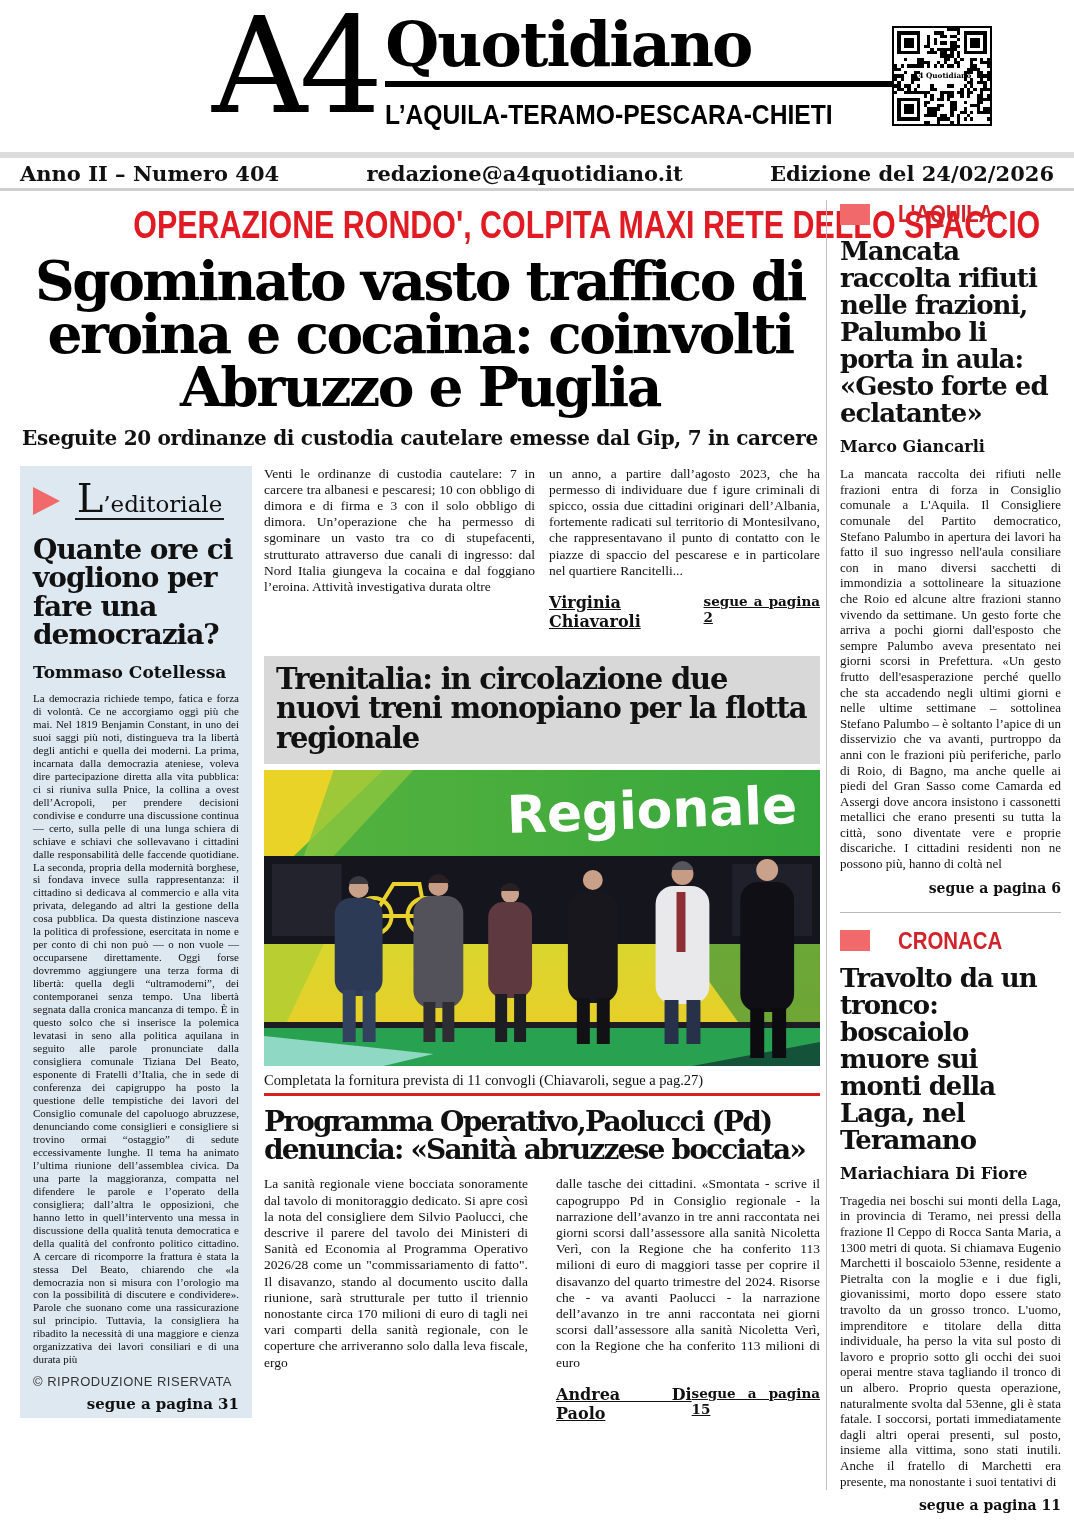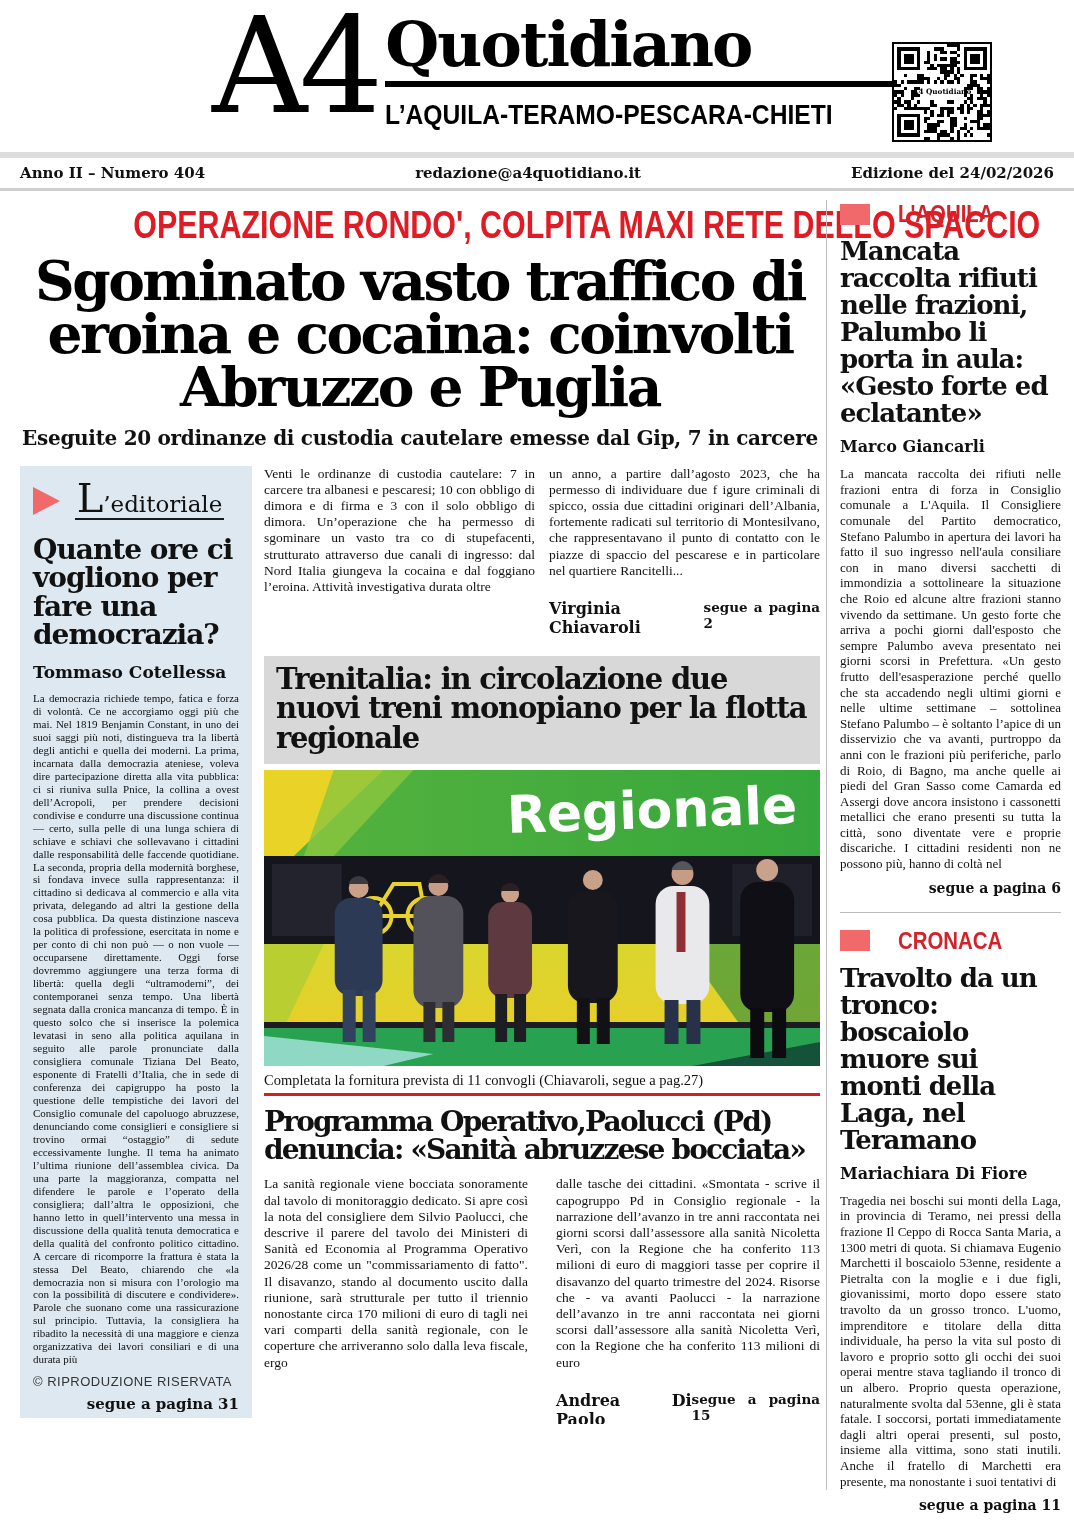--- a/index.html
+++ b/index.html
@@ -20,27 +20,27 @@
   .logo-name{
     font-family:"DejaVu Serif", serif; font-weight:bold; font-size:62px;
     line-height:0.95; letter-spacing:-2px; color:#000;
   }
   .logo-rule{ height:6px; background:#000; margin-top:6px; width:100%; }
   .logo-sub{
     margin-top:12px; font-family:"Liberation Sans", sans-serif; font-weight:bold;
     font-size:28px; letter-spacing:0px; color:#000; white-space:nowrap;
     transform:scaleX(0.88); transform-origin:left center;
   }
-  .qr{ position:absolute; top:42px; right:82px; width:100px; height:100px; border:2px solid #000; background:#fff; }
+  .qr{ position:absolute; top:26px; right:82px; width:100px; height:100px; border:2px solid #000; background:#fff; }
   
   .dateline-band-top{ position:absolute; top:152px; left:0; width:100%; height:6px; background:#dcdcdc; }
   .dateline{
     position:absolute; top:160px; left:20px; right:20px; height:26px;
     display:flex; align-items:center; justify-content:space-between;
-    font-family:"DejaVu Serif", serif; font-weight:bold; font-size:15px;
+    font-family:"DejaVu Serif", serif; font-weight:bold; font-size:21px;
   }
   .dateline-band-bottom{ position:absolute; top:188px; left:0; width:100%; height:3px; background:#cfcfcf; }
   
   .main{ position:absolute; top:196px; left:20px; width:800px; }
   .kicker{
     margin-top:8px; text-align:center; color:#e01b24;
     font-family:"Liberation Sans", sans-serif; font-weight:bold; font-size:38px;
     line-height:1.15; white-space:nowrap;
   }
   .kicker span{ display:inline-block; transform:scaleX(0.8); transform-origin:center; }
@@ -72,21 +72,21 @@
   .ed-body{
     margin-top:10px; font-size:11px; line-height:1.18; text-align:justify;
     font-family:"Liberation Serif", serif;
   }
   .ed-copy{ margin-top:auto; padding-top:8px; font-family:"Liberation Sans", sans-serif; font-size:13px; color:#333; letter-spacing:0.5px; }
   .ed-segue{ text-align:right; font-family:"DejaVu Serif", serif; font-weight:bold; font-size:15px; margin-top:6px; }
   
   .middle{ flex:1; min-width:0; }
   .lead-cols{ display:flex; gap:14px; height:188px; overflow:hidden; }
   .lead-col{ flex:1; font-size:13.5px; line-height:1.2; text-align:justify; }
-  .lead-byline-row{ display:flex; justify-content:space-between; margin-top:20px; font-family:"DejaVu Serif", serif; font-weight:bold; }
+  .lead-byline-row{ display:flex; justify-content:space-between; margin-top:14px; font-family:"DejaVu Serif", serif; font-weight:bold;text-decoration:underline; }
   .lead-byline-row .name{ font-size:16px; }
   .lead-byline-row .segue{ font-size:13.5px; }
   .gray-head{
     background:#d8d8d8; padding:9px 12px 11px 12px; margin-top:2px;
     font-family:"DejaVu Serif", serif; font-weight:bold; font-size:29px;
     line-height:1.02; letter-spacing:-1.2px;
   }
   .photo{ margin-top:6px; width:100%; height:296px; display:block; }
   .caption{ margin-top:6px; font-size:14.5px; font-family:"Liberation Serif", serif; }
   .caption-rule{ margin-top:4px; height:3px; background:#d6201f; }

